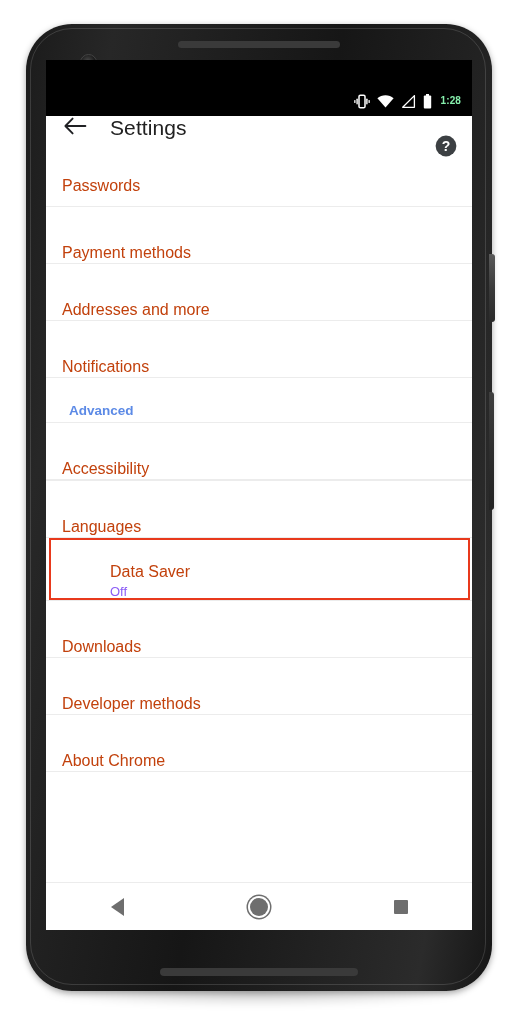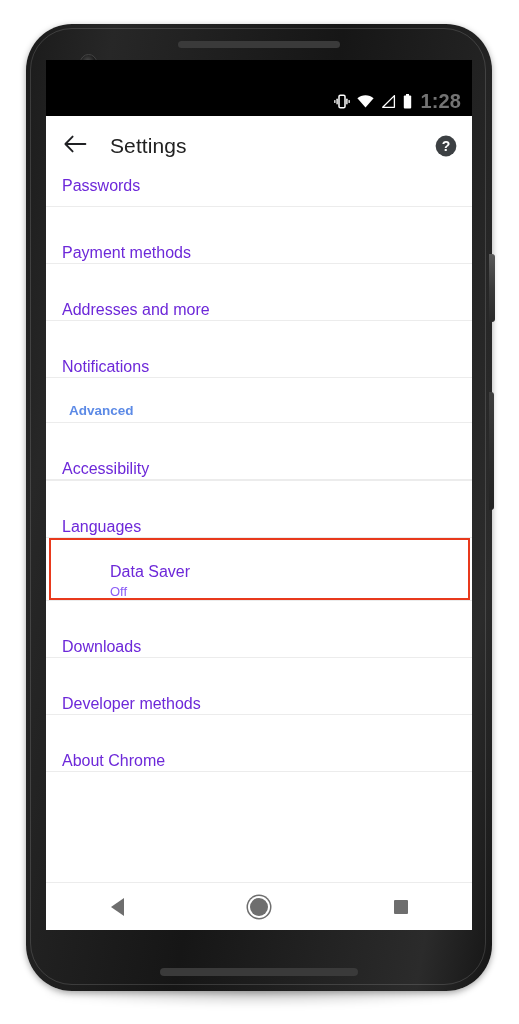--- a/index.html
+++ b/index.html
@@ -130,22 +130,22 @@
     justify-content: flex-end;
     padding-right: 11px;
     box-sizing: border-box;
   }
   .statusbar .sb-icon {
     display: inline-flex;
     align-items: center;
     margin-left: 7px;
   }
   .sb-time {
-    color: #737373;
-    font-size: 20px;
+    color: #86efac;
+    font-size: 10px;
     font-weight: bold;
     margin-left: 9px;
     letter-spacing: 0.1px;
     line-height: 1;
   }
 
   
   .app {
     position: absolute;
     left: 0;
@@ -154,21 +154,21 @@
     height: 814px;
     background: #ffffff;
     overflow: hidden;
   }
 
   
   .toolbar {
     position: relative;
     height: 60px;
     display: flex;
-    align-items: center;
+    align-items: flex-start;
     background: #ffffff;
   }
   .toolbar .back-btn {
     width: 46px;
     display: flex;
     align-items: center;
     justify-content: center;
     margin-left: 6px;
     cursor: pointer;
   }
@@ -208,21 +208,21 @@
     height: 30px;
     justify-content: flex-start;
   }
   .divider {
     height: 1px;
     background: #ececec;
     margin: 0;
   }
   .item-title {
     font-size: 16px;
-    color: #6d28d9;
+    color: #c2410c;
     line-height: 20px;
   }
   .item-sub {
     font-size: 13px;
     color: #8b5cf6;
     line-height: 17px;
     margin-top: 1px;
   }
   .section-header {
     height: 44px;

